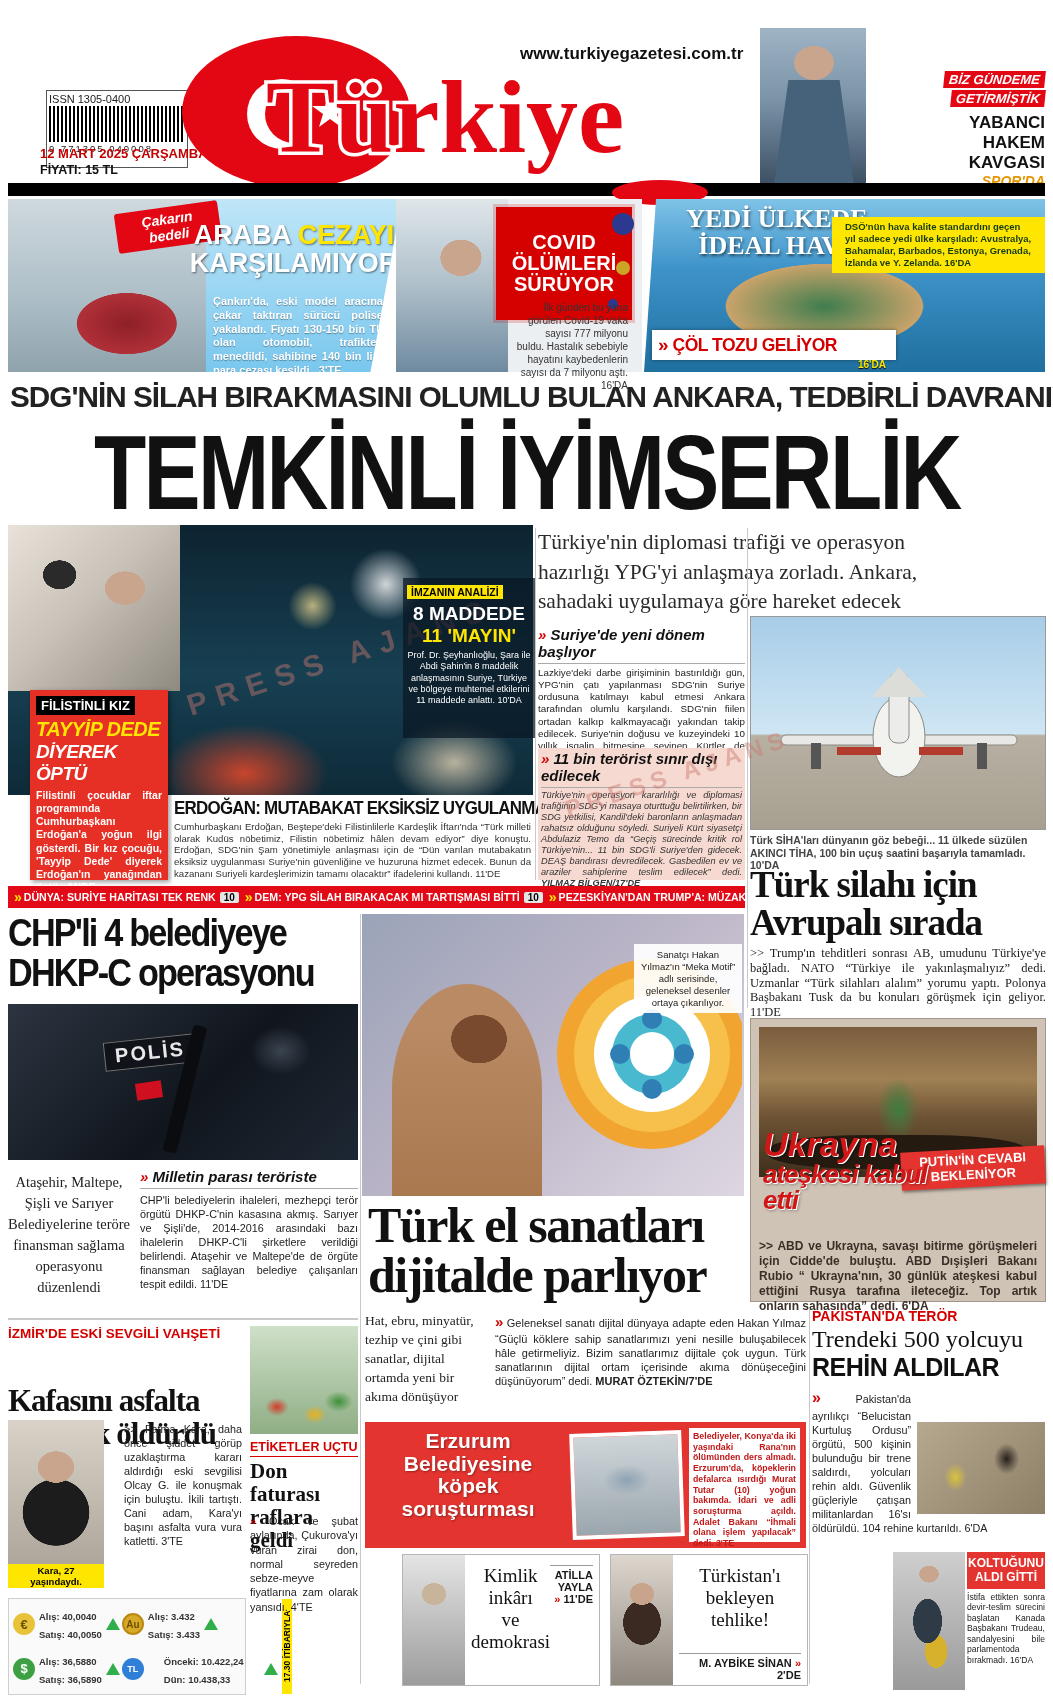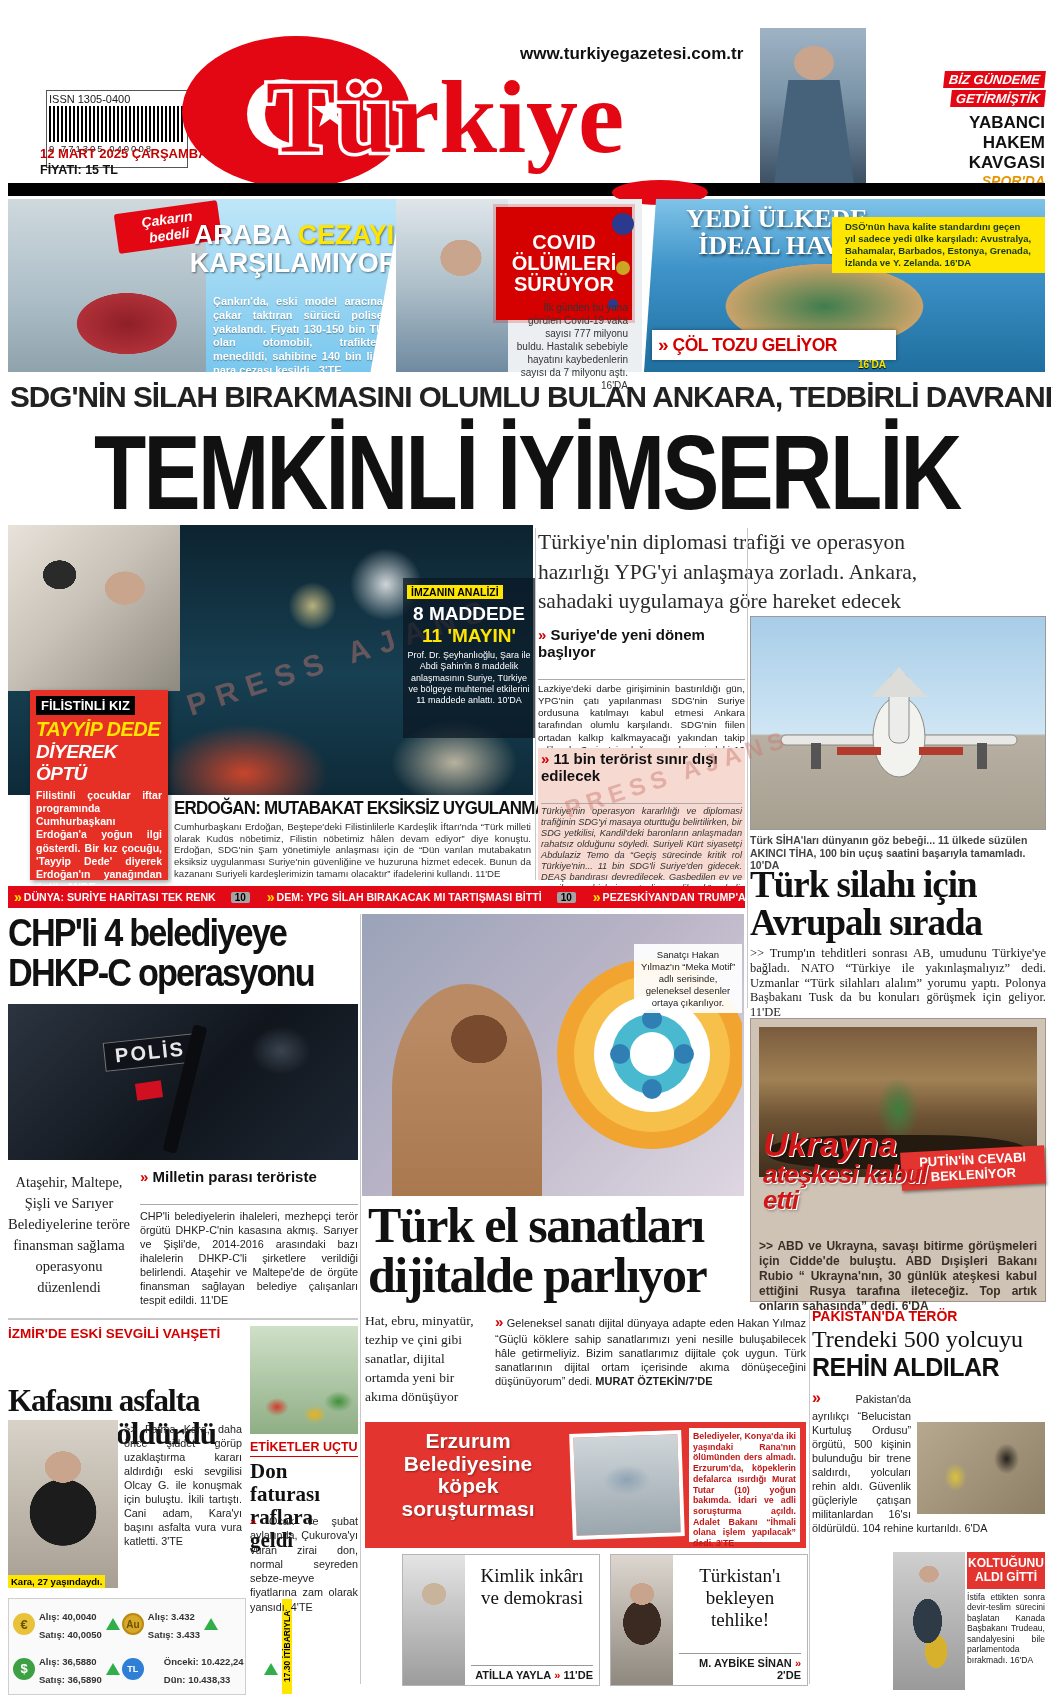--- a/index.html
+++ b/index.html
@@ -11,25 +11,25 @@
   .ctr{text-align:center;}
   .b{font-weight:bold;}
   .red{color:#d40000;}
   .white{color:#fff;}
   .yellow{color:#ffe600;}
   .nowrap{white-space:nowrap;}
   .rule{background:#000;}
   .hairline{background:#c9c9c9;}
   .photo{background:#b9b9b9;overflow:hidden;}
   .cap{font-size:10.5px;line-height:1.2;color:#222;}
-  .secttl{font-size:15px;font-weight:bold;color:#111;border-bottom:1px solid #aaa;padding-bottom:19px;}
+  .secttl{font-size:15px;font-weight:bold;color:#111;border-bottom:1px solid #aaa;padding-bottom:3px;font-style:italic;}
   .chev{color:#d40000;font-weight:bold;}
   .wm{color:rgba(200,120,110,0.45);font-weight:bold;letter-spacing:10px;transform:rotate(-18deg);
       font-size:30px;pointer-events:none;}
-  .chip{display:inline-block;background:#a3a3a3;color:#000;font-weight:bold;padding:0 4px;margin:0 15px;border-radius:2px;}
+  .chip{display:inline-block;background:#e5e5e5;color:#000;font-weight:bold;padding:0 4px;margin:0 4px;border-radius:2px;}
   .upArrow{width:0;height:0;border-left:7px solid transparent;border-right:7px solid transparent;border-bottom:12px solid #2fae4a;}
   .rate-line{font-size:9.5px;font-weight:bold;color:#333;line-height:1.25;white-space:nowrap;}
   .colbox{border:1px solid #b5b5b5;background:#fff;}
 </style>
 </head>
 <body>
 
 <div class="page">
 
   <div class="abs" style="left:46px;top:90px;width:136px;height:72px;border:1px solid #555;padding:2px;">
@@ -210,21 +210,21 @@
       <span>Milletin parası teröriste</span></div>
     <div class="jt" style="font-size:10.8px;line-height:1.3;color:#222;margin-top:4px;">CHP'li belediyelerin ihaleleri, mezhepçi terör örgütü DHKP-C'nin kasasına akmış. Sarıyer ve Şişli'de, 2014-2016 arasındaki bazı ihalelerin DHKP-C'li şirketlere verildiği belirlendi. Ataşehir ve Maltepe'de de örgüte finansman sağlayan belediye çalışanları tespit edildi. 11'DE</div>
   </div>
   <div class="abs hairline" style="left:8px;top:1318px;width:350px;height:2px;"></div>
 
   <div class="abs b red" style="left:8px;top:1326px;width:240px;font-size:13.5px;">İZMİR'DE ESKİ SEVGİLİ VAHŞETİ</div>
   <div class="abs serif b" style="left:8px;top:1344px;width:240px;font-size:31px;line-height:1.08;color:#111;letter-spacing:-1px;margin-top:40px;">
     <div>Kafasını asfalta</div>
     <div>vurarak öldürdü</div>
   </div>
-  <div class="abs photo" style="left:8px;top:1420px;width:110px;height:168px;background:
+  <div class="abs photo" style="left:8px;top:1420px;width:96px;height:168px;background:
        radial-gradient(30px 26px at 50% 28%,#caa58d 0%,#caa58d 60%,transparent 61%),
        radial-gradient(60px 60px at 50% 55%,#1c1c1c 0%,#1c1c1c 55%,transparent 56%),
        linear-gradient(180deg,#d8d2c8 0%,#a89f93 100%); text-align: center;">
     <div class="abs" style="left:0;bottom:0;background:#ffe600;color:#000;font-size:9.5px;font-weight:bold;padding:1px 3px;">Kara, 27 yaşındaydı.</div>
   </div>
   <div class="abs jt" style="left:124px;top:1422px;width:118px;height:168px;font-size:10.8px;line-height:1.3;color:#222;">&gt;&gt; Fatma Kara, daha önce şiddet görüp uzaklaştırma kararı aldırdığı eski sevgilisi Olcay G. ile konuşmak için buluştu. İkili tartıştı. Cani adam, Kara'yı başını asfalta vura vura katletti. 3'TE</div>
 
   <div class="abs" style="left:8px;top:1598px;width:236px;height:95px;border:1px solid #cfcfcf;background:#fafafa;display:flex;">
     <div style="flex:1;display:grid;grid-template-columns:1fr 1fr;gap:2px;padding:4px;">
       <div style="display:flex;align-items:center;gap:4px;">
@@ -311,21 +311,21 @@
          linear-gradient(180deg,#cfd6da 0%,#9aa6ad 100%);"></div>
     <div class="abs" style="left:324px;top:6px;width:111px;height:114px;background:#fff;padding:3px 4px;box-sizing:border-box;">
       <div class="jt" style="font-size:8.8px;line-height:1.22;color:#c01818;font-weight:bold;">Belediyeler, Konya'da iki yaşındaki Rana'nın ölümünden ders almadı. Erzurum'da, köpeklerin defalarca ısırdığı Murat Tutar (10) yoğun bakımda. İdari ve adli soruşturma açıldı. Adalet Bakanı “İhmali olana işlem yapılacak” dedi. 3'TE</div>
     </div>
   </div>
 
   <div class="abs colbox" style="left:402px;top:1554px;width:196px;height:130px;display:flex;">
     <div class="photo" style="width:62px;height:100%;background:
          radial-gradient(20px 18px at 50% 30%,#c8b49a 0%,#c8b49a 60%,transparent 61%),
          linear-gradient(180deg,#e4e4e4 0%,#9c9c9c 100%);"></div>
-    <div style="flex:1;display:flex;flex-direction:column;justify-content:space-between;padding:10px 6px 4px;">
+    <div style="flex:1;display:flex;justify-content:space-between;padding:10px 6px 4px;">
       <div class="serif ctr" style="font-size:19px;line-height:1.15;color:#111;">
         <div>Kimlik inkârı</div>
         <div>ve demokrasi</div>
       </div>
       <div style="border-top:1px solid #999;padding-top:3px;text-align:right;font-size:11px;">
         <span class="b">ATİLLA YAYLA</span>
         <span class="chev">»</span>
         <span class="b">11'DE</span>
       </div>
     </div>

